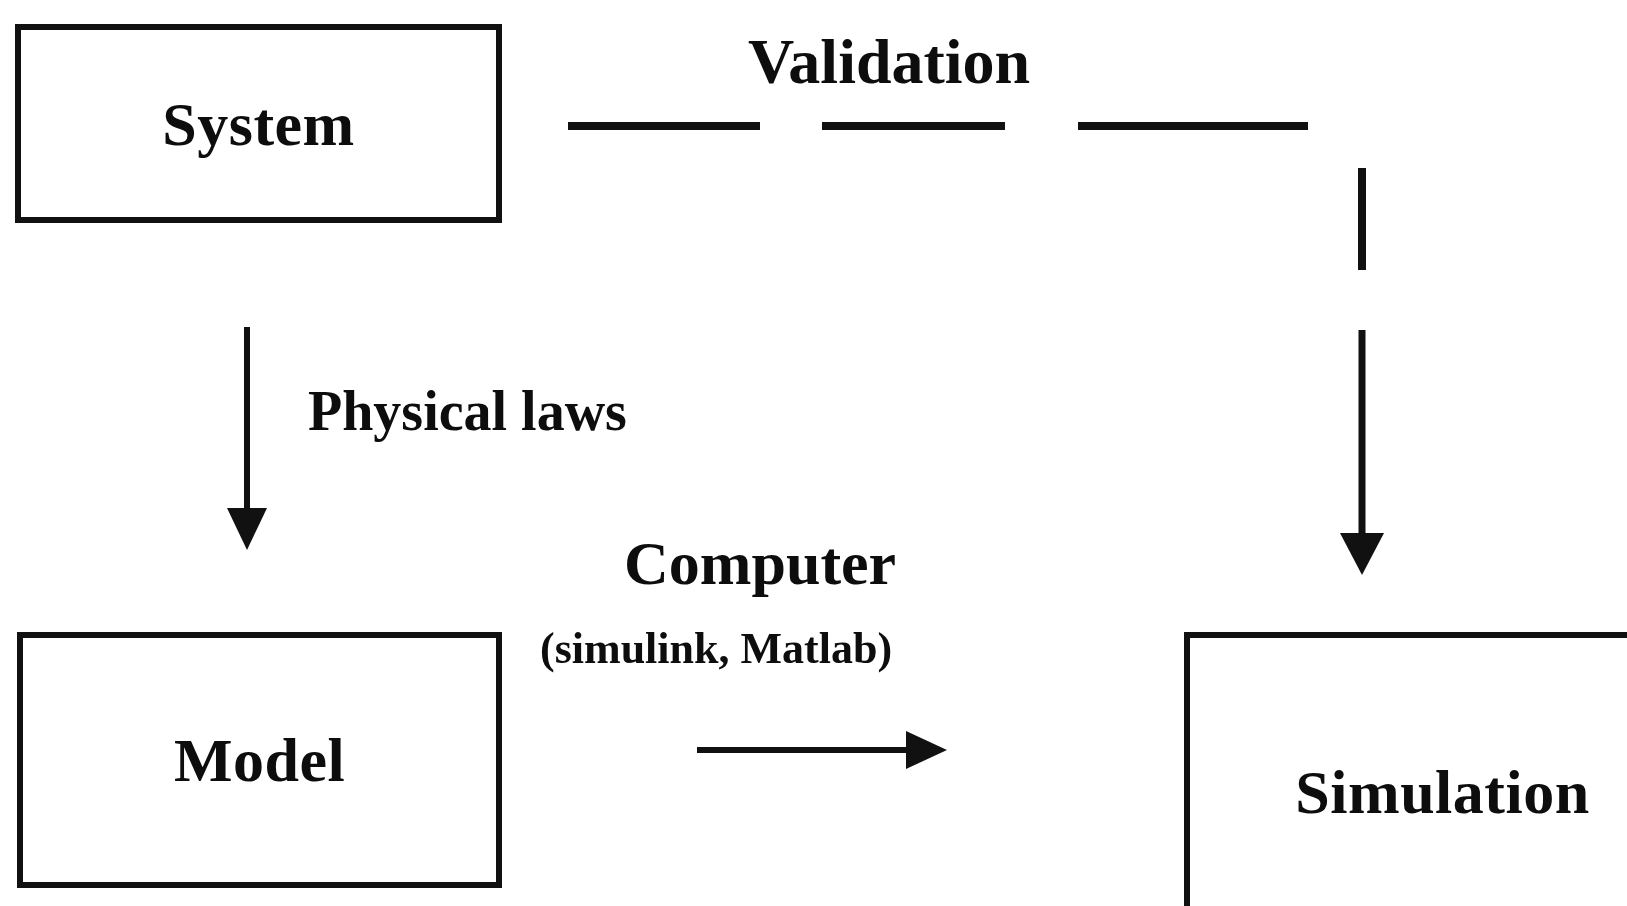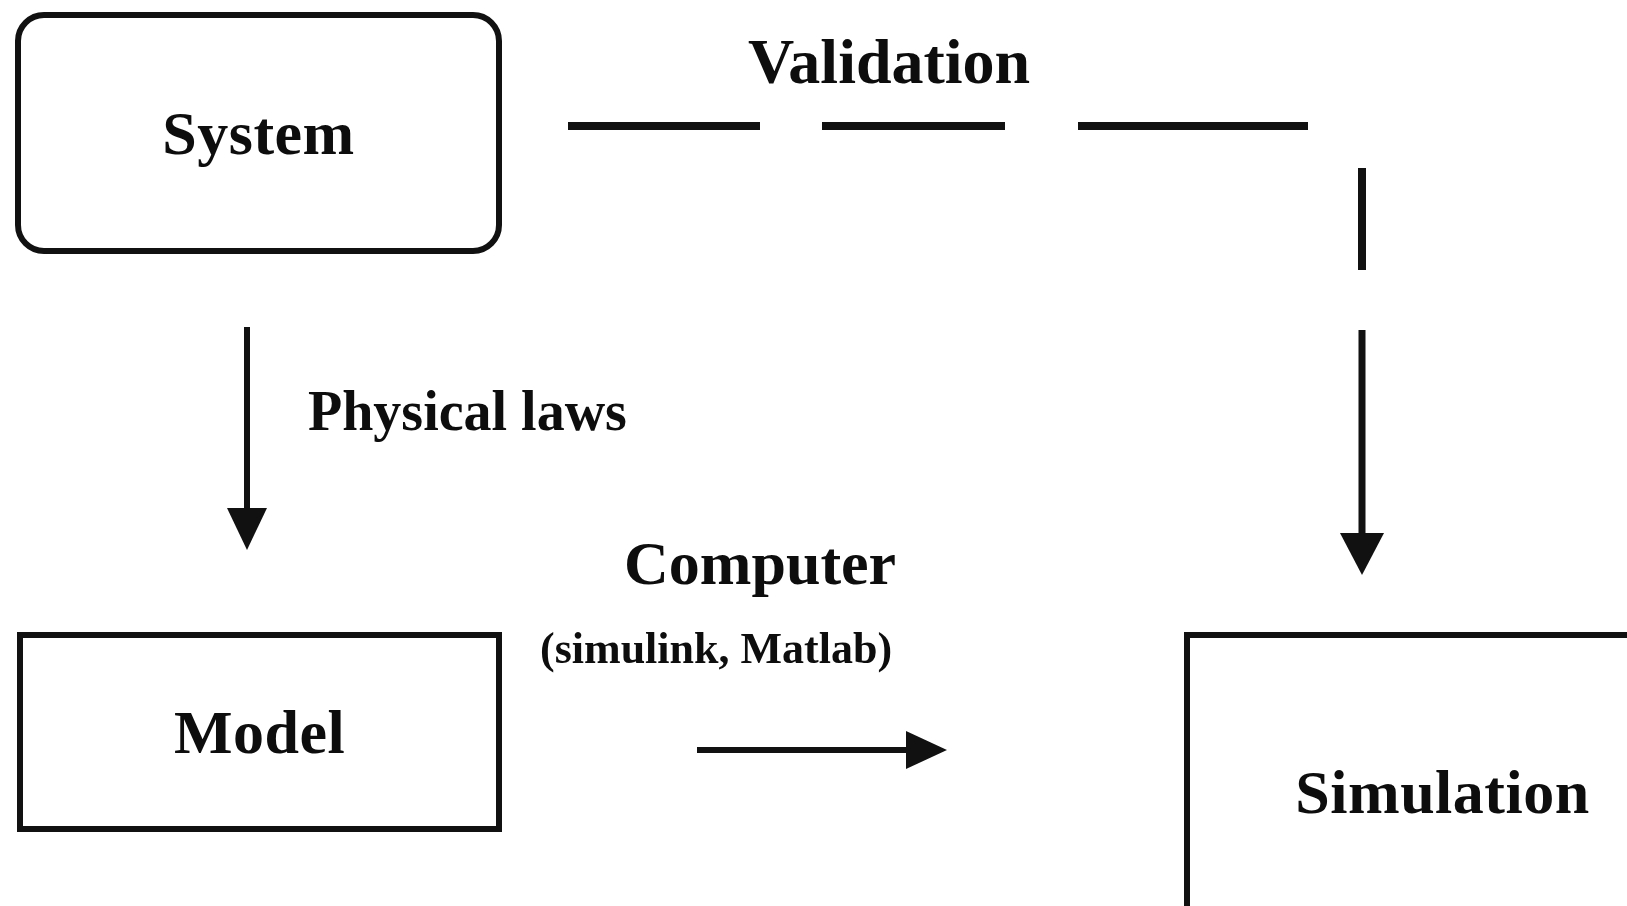--- a/index.html
+++ b/index.html
@@ -30,22 +30,22 @@
     justify-content: center;
   }
   .node-label {
     font-weight: bold;
     color: #0d0d0d;
     line-height: 1;
     letter-spacing: 0.5px;
     white-space: nowrap;
   }
 
-  #box-system  { left: 15px;   top: 12px;  width: 487px;  height: 242px; border-radius: 29px; }
-  #box-model   { left: 17px;   top: 632px; width: 485px;  height: 200px; }
+  #box-system  { left: 15px;   top: 24px;  width: 487px;  height: 199px; }
+  #box-model   { left: 17px;   top: 632px; width: 485px;  height: 256px; }
   #box-sim     { left: 1184px; top: 632px; width: 485px;  height: 320px; padding-left: 32px; }
 
   #box-system .node-label { font-size: 62px; }
   #box-model  .node-label { font-size: 62px; }
   #box-sim    .node-label { font-size: 62px; }
 
   
   .edge-label {
     position: absolute;
     font-weight: bold;

